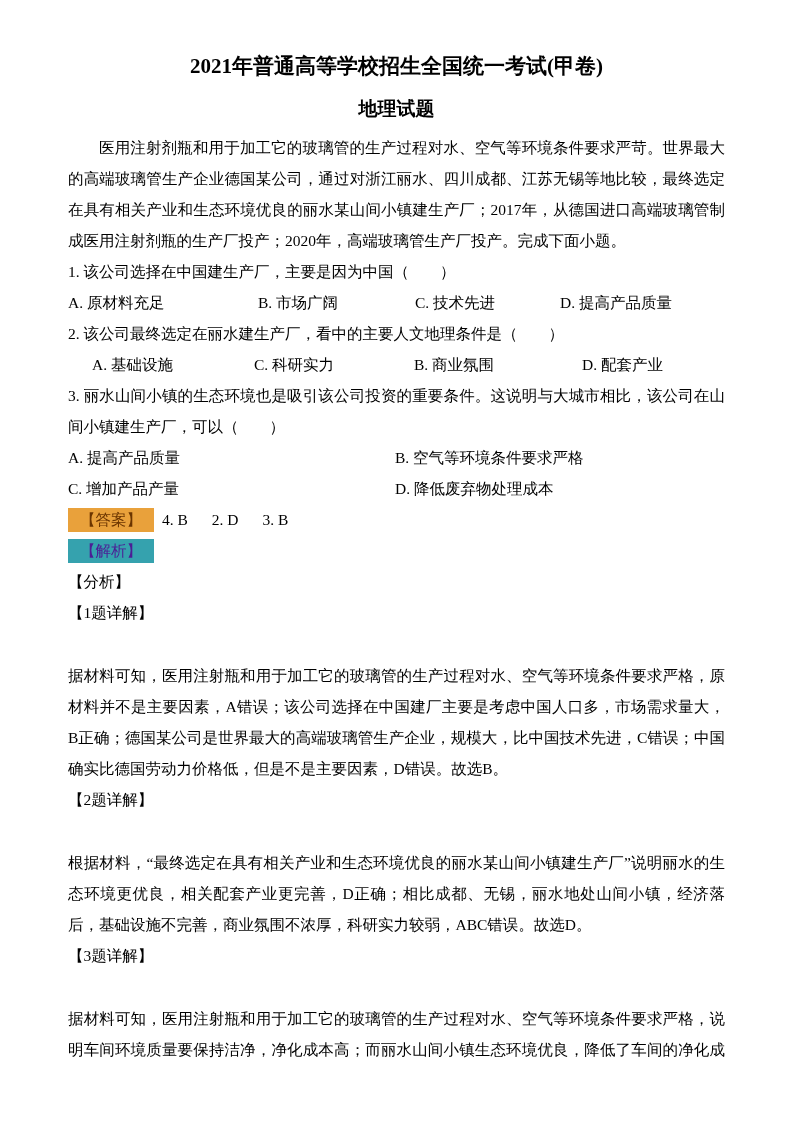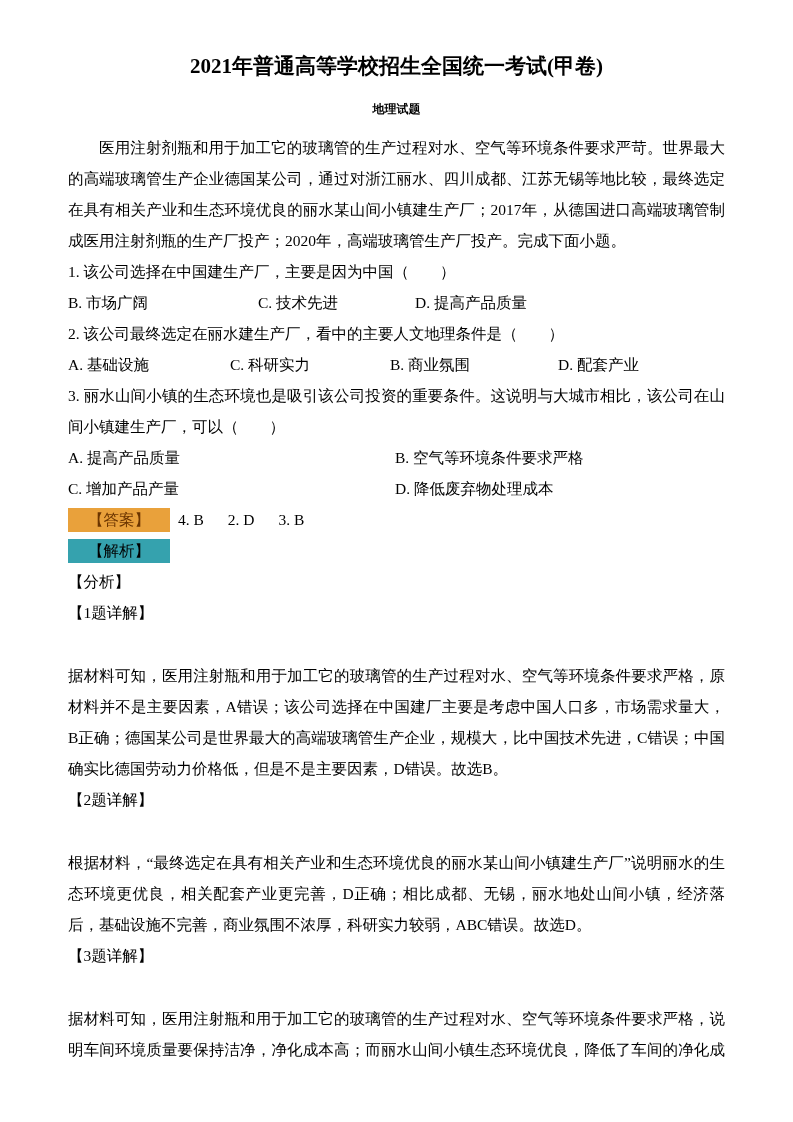--- a/index.html
+++ b/index.html
@@ -18,54 +18,55 @@
   }
   .title {
     text-align: center;
     font-size: 21px;
     font-weight: bold;
     line-height: 32px;
     margin-bottom: 12px;
   }
   .subtitle {
     text-align: center;
-    font-size: 12px;
+    font-size: 19px;
     font-weight: bold;
     line-height: 30px;
     margin-bottom: 8px;
   }
   p, .line { line-height: 31px; text-align: justify; text-justify: inter-ideograph; }
   .indent { text-indent: 2em; }
   .opts { display: grid; line-height: 31px; }
   .opts-q1 { grid-template-columns: 190px 157px 145px 1fr; }
-  .opts-q2 { grid-template-columns: 162px 160px 168px 1fr; }
+  .opts-q2 { grid-template-columns: 162px 160px 168px 1fr; margin-left: 24px; }
   .opts-q3 { grid-template-columns: 327px 1fr; }
   .tag {
     display: inline-block;
-    padding: 0 20px;
+    padding: 0 12px;
     line-height: 24px;
   }
   .tag-answer { background: #E9A13B; color: #6B3500; }
-  .tag-jiexi  { background: #35A2AE; color: #000000; }
+  .tag-jiexi  { background: #35A2AE; color: #4c1d95; }
   .ans-item { margin-left: 8px; margin-right: 16px; }
   .detail-text { text-align: justify; margin-top: 32px; }
 </style>
 </head>
 <body>
 
 <div class="page">
 
   <h1 class="title">2021年普通高等学校招生全国统一考试(甲卷)</h1>
   <h2 class="subtitle">地理试题</h2>
 
   <p class="indent">医用注射剂瓶和用于加工它的玻璃管的生产过程对水、空气等环境条件要求严苛。世界最大的高端玻璃管生产企业德国某公司，通过对浙江丽水、四川成都、江苏无锡等地比较，最终选定在具有相关产业和生态环境优良的丽水某山间小镇建生产厂；2017年，从德国进口高端玻璃管制成医用注射剂瓶的生产厂投产；2020年，高端玻璃管生产厂投产。完成下面小题。</p>
 
   <section>
     <p class="stem">1.  该公司选择在中国建生产厂，主要是因为中国（　　）</p>
     <div class="opts opts-q1">
+      <span>A.  原材料充足</span>
       <span>B.  市场广阔</span>
       <span>C.  技术先进</span>
       <span>D.  提高产品质量</span>
     </div>
   </section>
 
   <section>
     <p class="stem">2.  该公司最终选定在丽水建生产厂，看中的主要人文地理条件是（　　）</p>
     <div class="opts opts-q2">
       <span>A.  基础设施</span>

